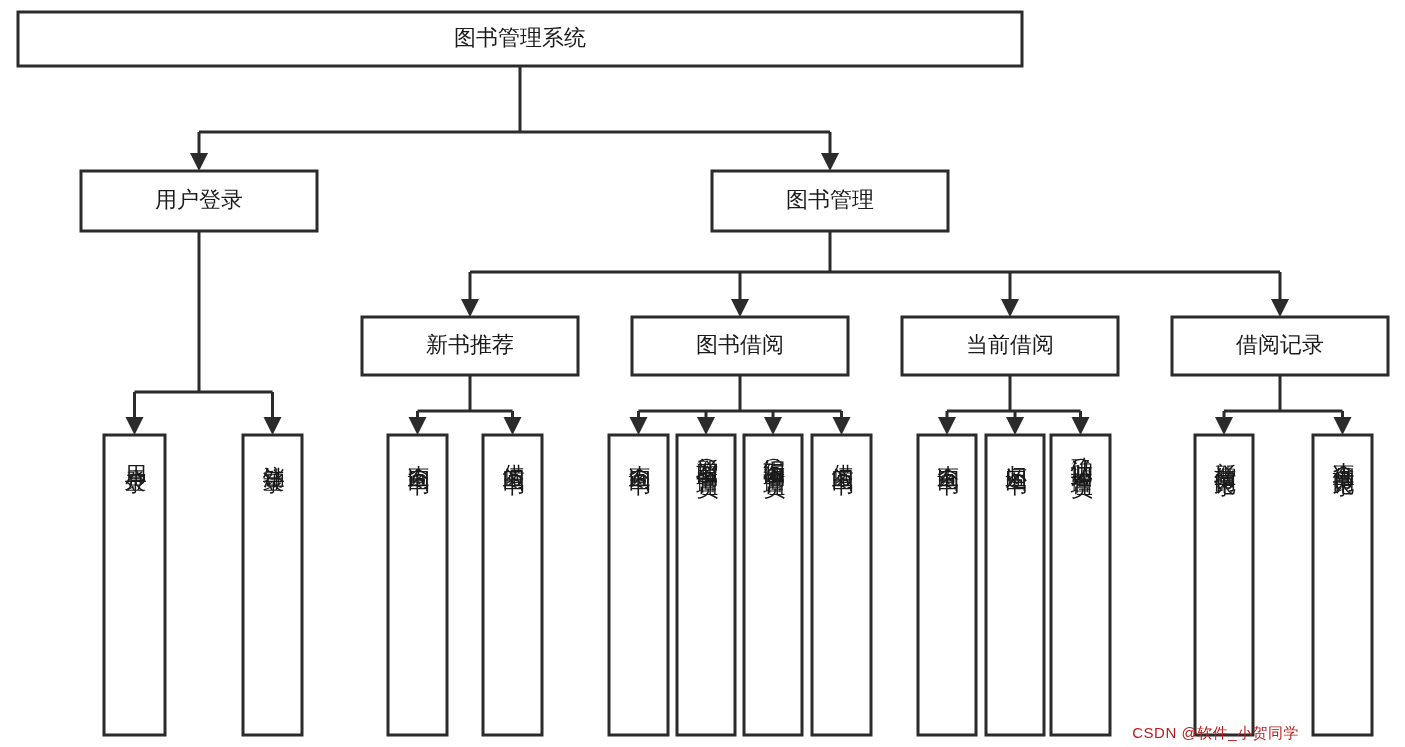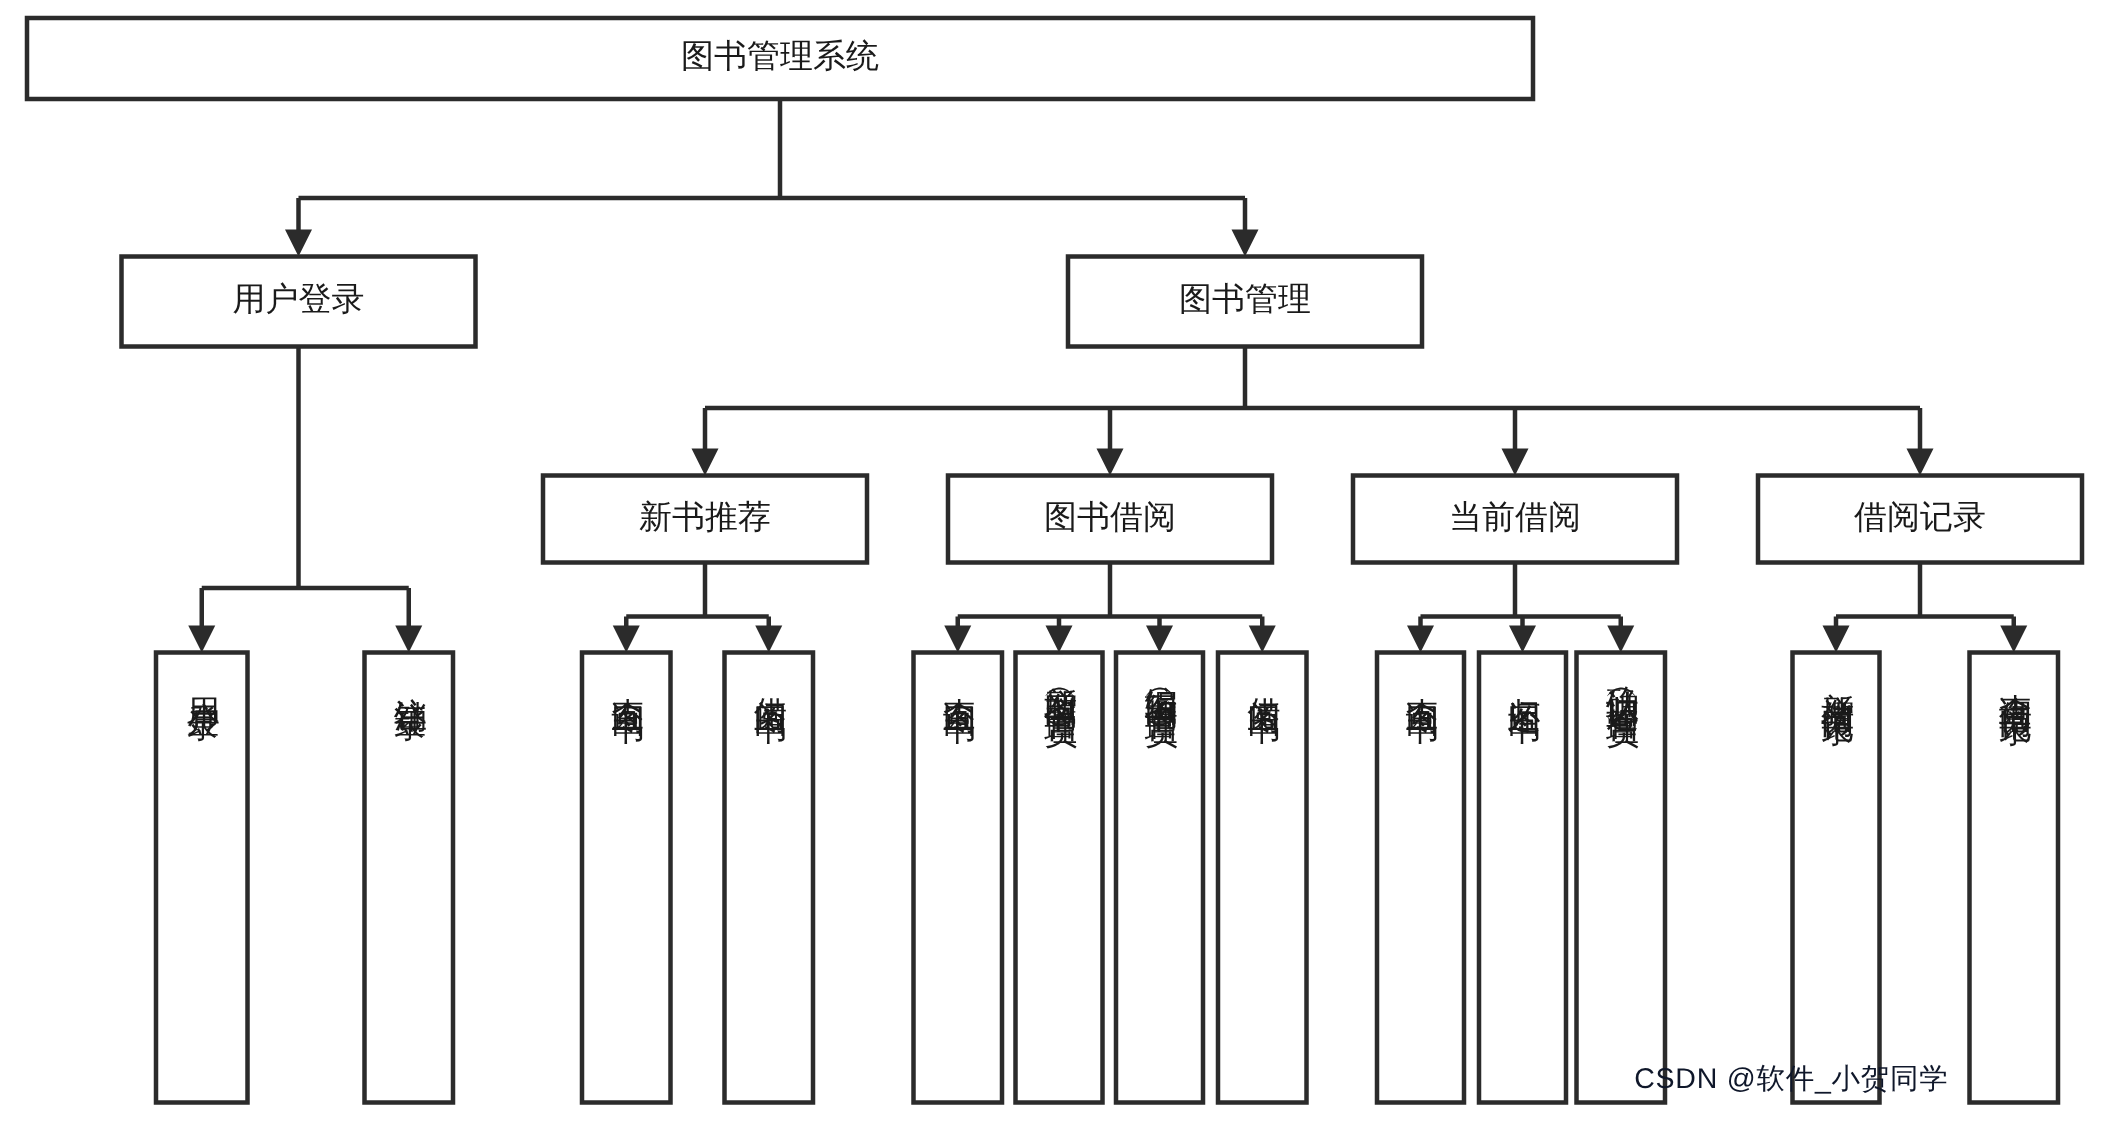--- a/index.html
+++ b/index.html
@@ -53,24 +53,24 @@
     fill: none;
     stroke-linecap: butt;
   }
   .edge-arrow {
     fill: #2b2b2b;
     stroke: none;
   }
   .watermark-text {
     position: absolute;
     right: 10px;
-    bottom: 15px;
+    bottom: 4px;
     font-family: "Liberation Sans", "DejaVu Sans", sans-serif;
-    font-size: 19px;
-    color: #0f172a;
+    font-size: 15px;
+    color: #b91c1c;
     white-space: nowrap;
     letter-spacing: 0.5px;
   }
 </style>
 </head>
 <body>
 
 <div id="diagram-root">
 
   <svg id="flowchart" viewBox="0 0 1405 747" xmlns="http://www.w3.org/2000/svg">

